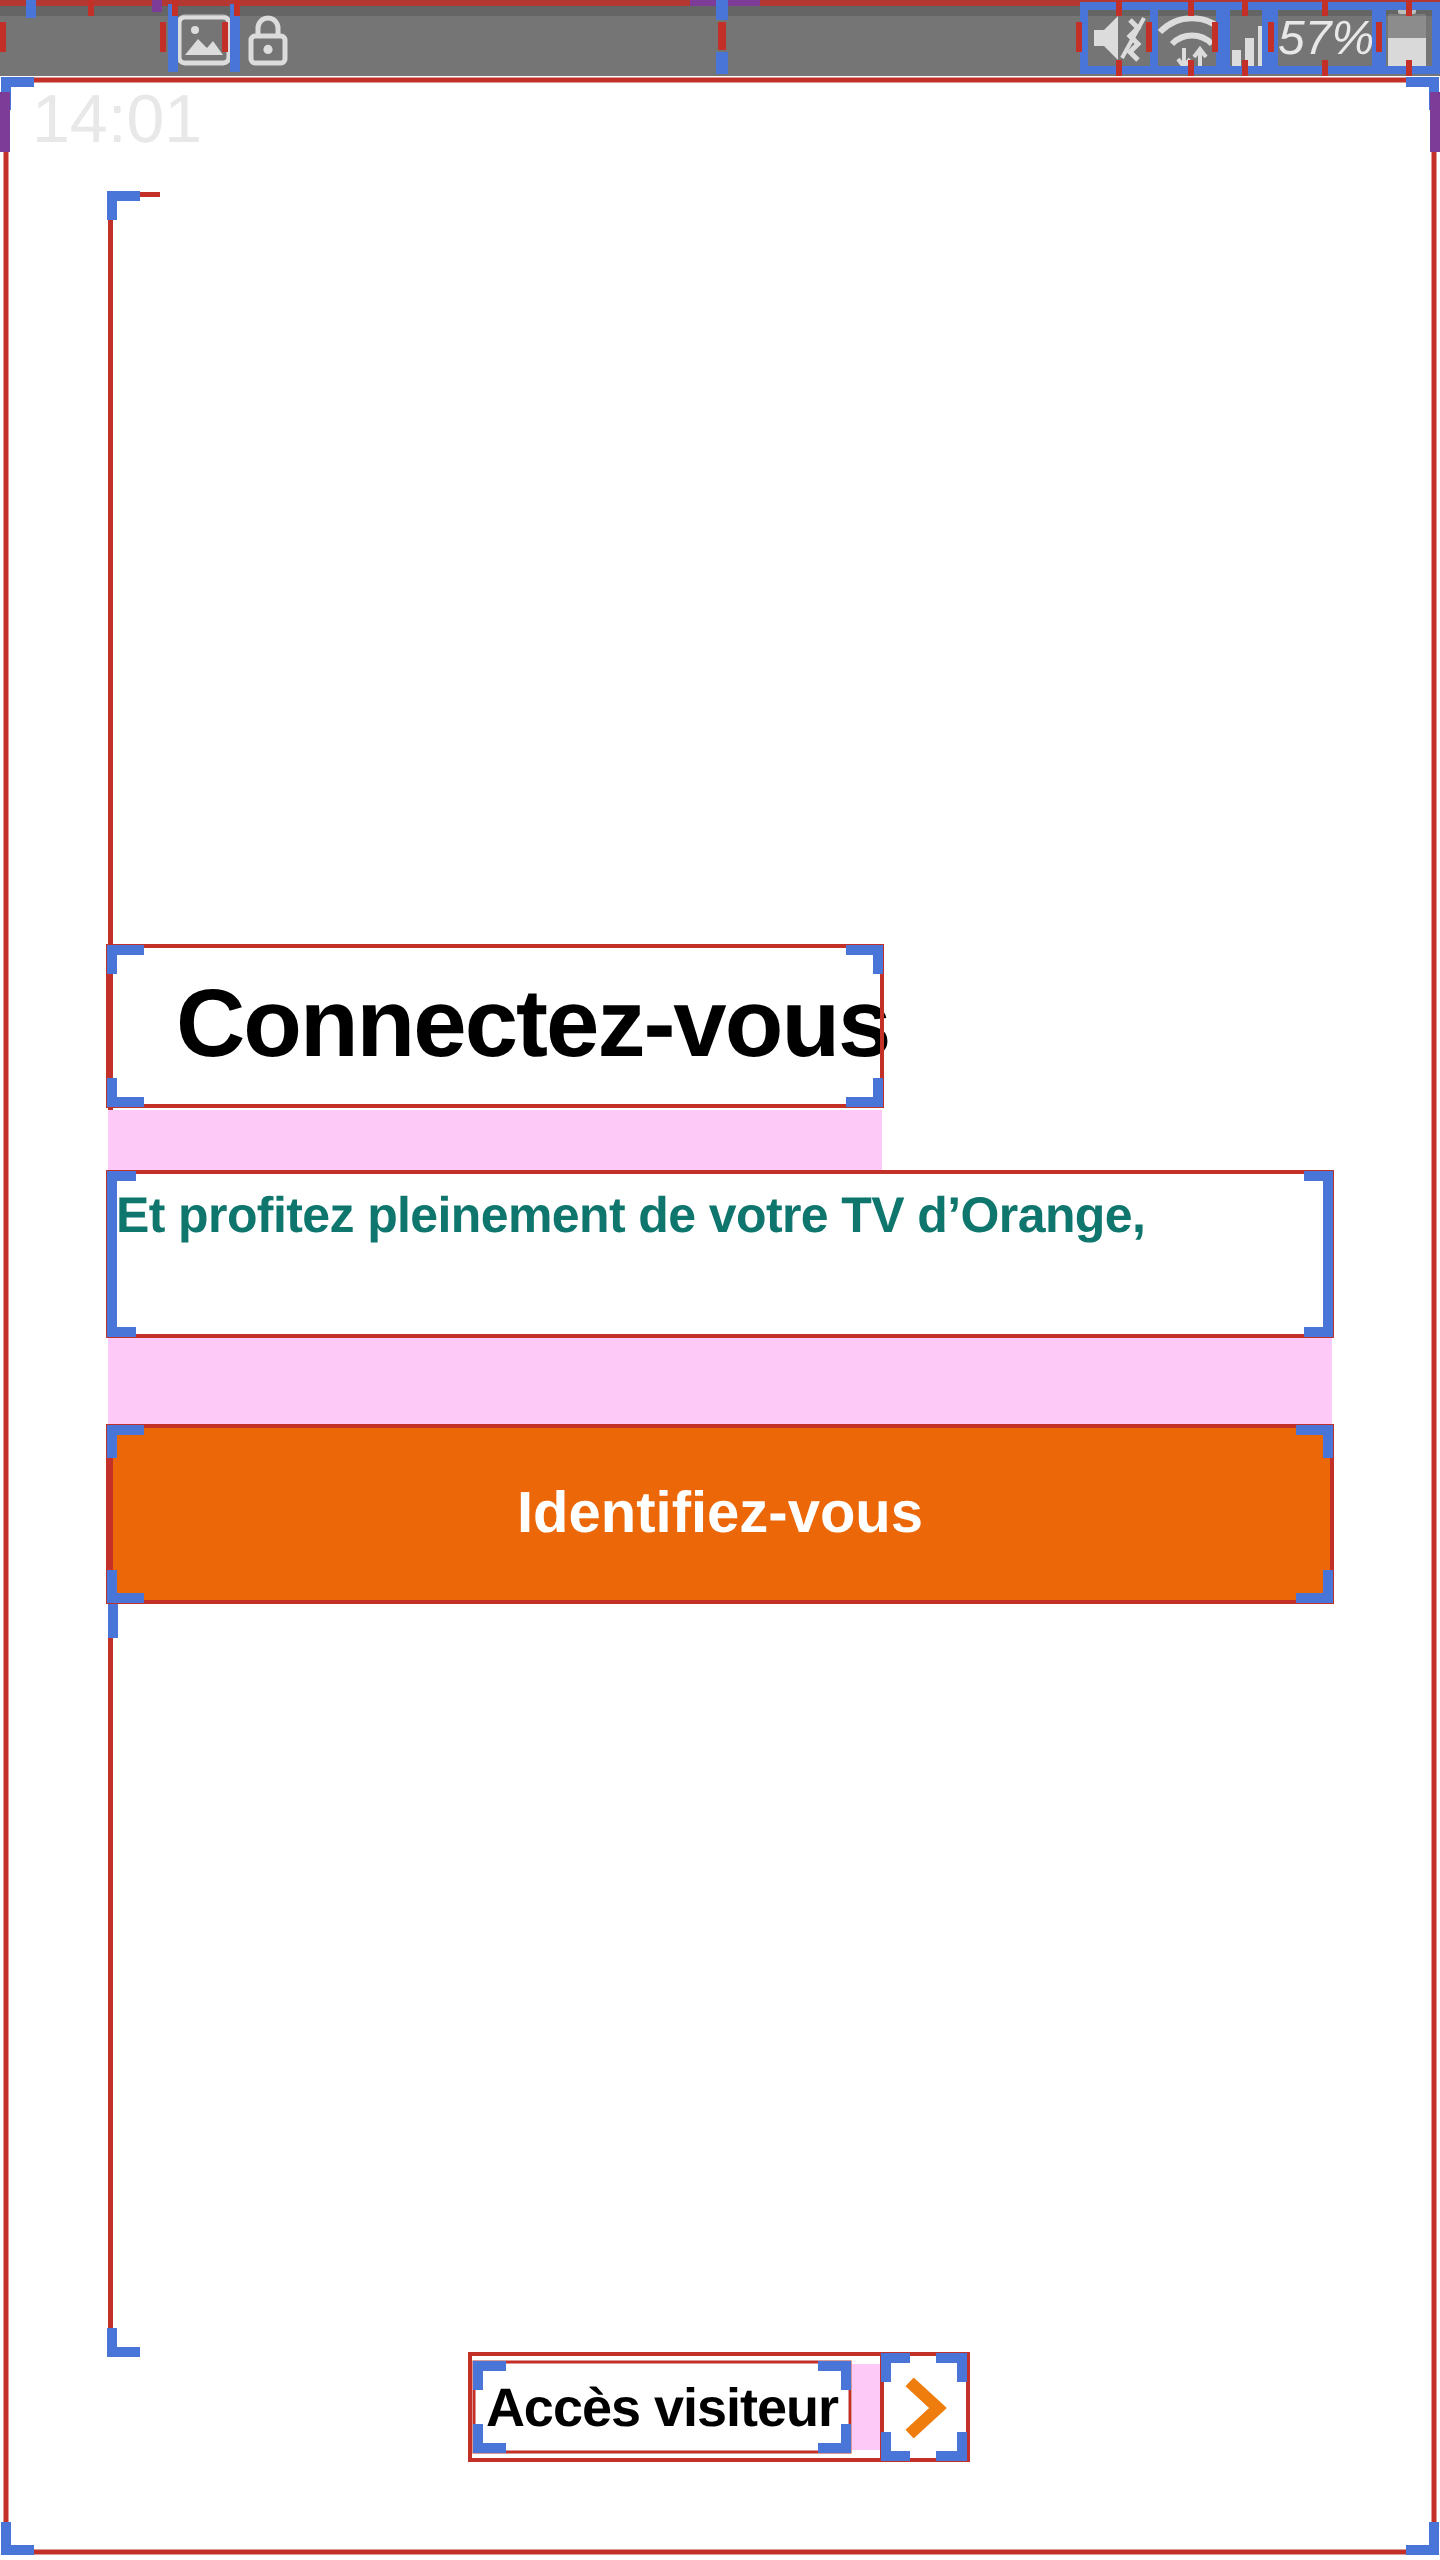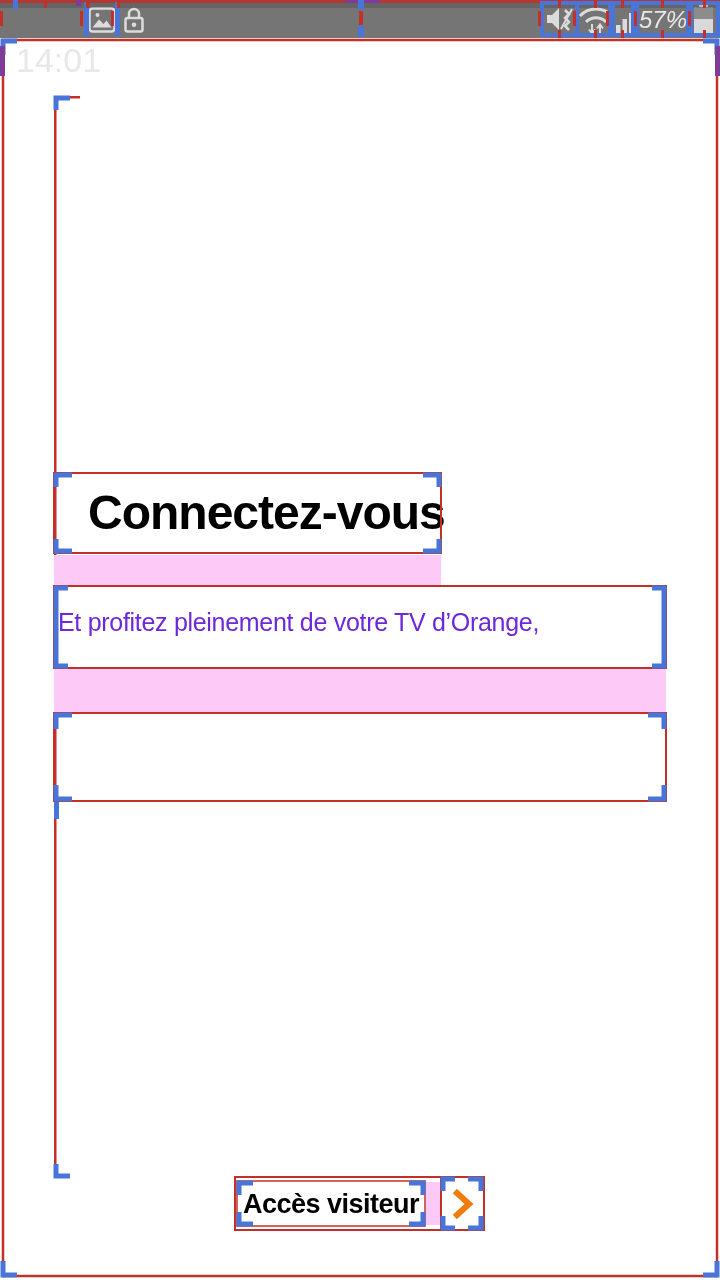--- a/index.html
+++ b/index.html
@@ -27,22 +27,22 @@
   .battery .body{position:absolute;left:0;top:4px;width:19px;height:28px;background:#D9D9D9;border-radius:2px;overflow:hidden;}
   .battery .empty{position:absolute;left:0;top:0;width:19px;height:12px;background:#8C8C8C;}
   
   .title{
     position:absolute;left:54px;top:473px;width:387px;height:80px;
     font-size:48px;font-weight:bold;color:#000;line-height:80px;
     padding-left:3px;letter-spacing:-1px;white-space:nowrap;box-sizing:border-box;margin-left:31px;
   }
   .subtitle{
     position:absolute;left:54px;top:586px;width:612px;height:82px;
-    font-size:25px;font-weight:normal;color:#6d28d9;letter-spacing:-0.3px;
-    padding:16px 0 0 4px;box-sizing:border-box;
+    font-size:25px;font-weight:bold;color:#0f766e;letter-spacing:-0.3px;
+    padding:2px 0 0 4px;box-sizing:border-box;
   }
   .subtitle div{line-height:40px;white-space:nowrap;}
   .btn-identify{
     position:absolute;left:54px;top:713px;width:612px;height:88px;
     background:var(--accent_orange);color:#fff;
     font-size:29px;font-weight:bold;text-align:center;line-height:88px;
     cursor:pointer;
   }
   .visitor{
     position:absolute;left:237px;top:1181px;width:188px;height:45px;
@@ -119,20 +119,21 @@
         </div>
     </div>
   </div>
 
   <div class="title">Connectez-vous</div>
 
   <div class="subtitle">
     <div>Et profitez pleinement de votre TV d’Orange,</div>
   </div>
 
+  <div class="btn-identify">Identifiez-vous</div>
 
   <div class="visitor">Accès visiteur</div>
 
   <div class="chevron-btn">
     <svg width="22" height="30" viewBox="0 0 22 30">
       <path d="M5 4 L17 15 L5 26" fill="none" stroke="var(--chevron_orange)" stroke-width="6" stroke-linecap="square"></path>
     </svg>
   </div>
 
   <svg class="overlay" viewBox="0 0 720 1280">

